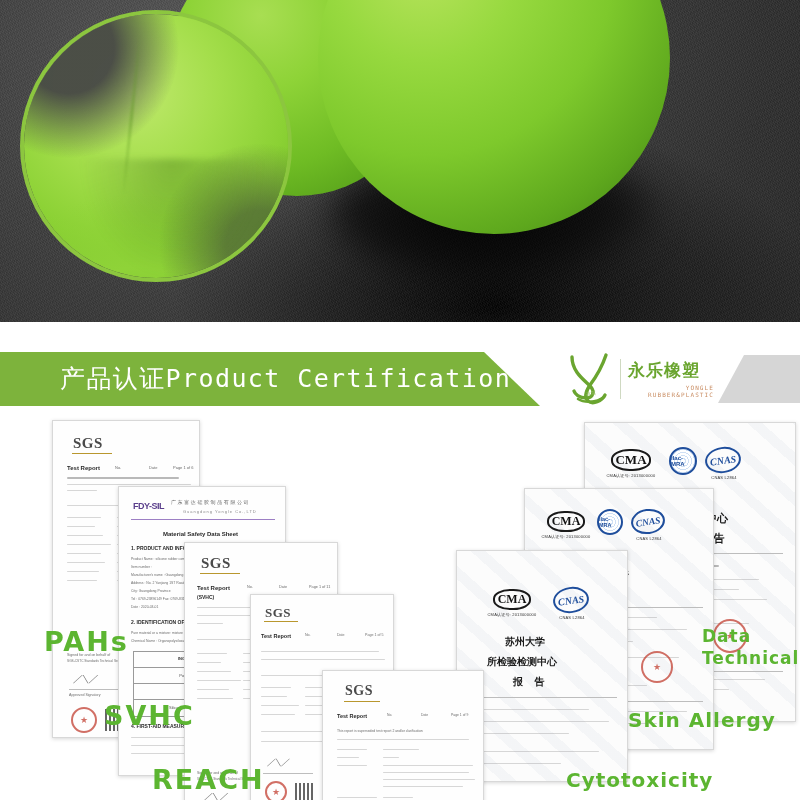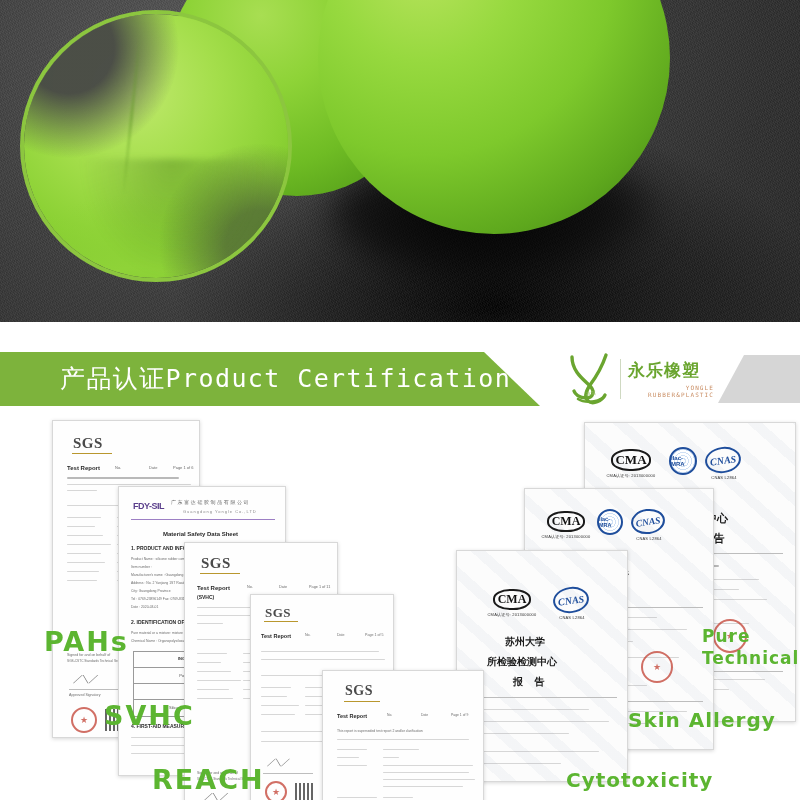--- a/index.html
+++ b/index.html
@@ -386,20 +386,20 @@
       <div class="ln light" style="left:60px; top:108px; width:92px;"></div>
       <div class="ln light" style="left:60px; top:115px; width:80px;"></div>
       <div class="ln light" style="left:14px; top:126px; width:40px;"></div>
       <div class="ln light" style="left:60px; top:126px; width:30px;"></div>
     </div>
 
     <div class="cat-label" style="left:44px; top:218px; font-size:27px; letter-spacing:2px;">PAHs</div>
     <div class="cat-label" style="left:104px; top:292px; font-size:27px; letter-spacing:2px;">SVHC</div>
     <div class="cat-label" style="left:152px; top:356px; font-size:27px; letter-spacing:2px;">REACH</div>
 
-    <div class="cat-label" style="left:702px; top:218px; font-size:17px; letter-spacing:1px;">Pure</div>
+    <div class="cat-label" style="left:702px; top:218px; font-size:17px; letter-spacing:1px;">Data</div>
     <div class="cat-label" style="left:702px; top:240px; font-size:17px; letter-spacing:1px;">Technical</div>
 
     <div class="cat-label" style="left:628px; top:300px; font-size:20px; letter-spacing:1px;">Skin Allergy</div>
     <div class="cat-label" style="left:566px; top:360px; font-size:20px; letter-spacing:1px;">Cytotoxicity</div>
   </div>
 
 </div>
 
 </body></html>

